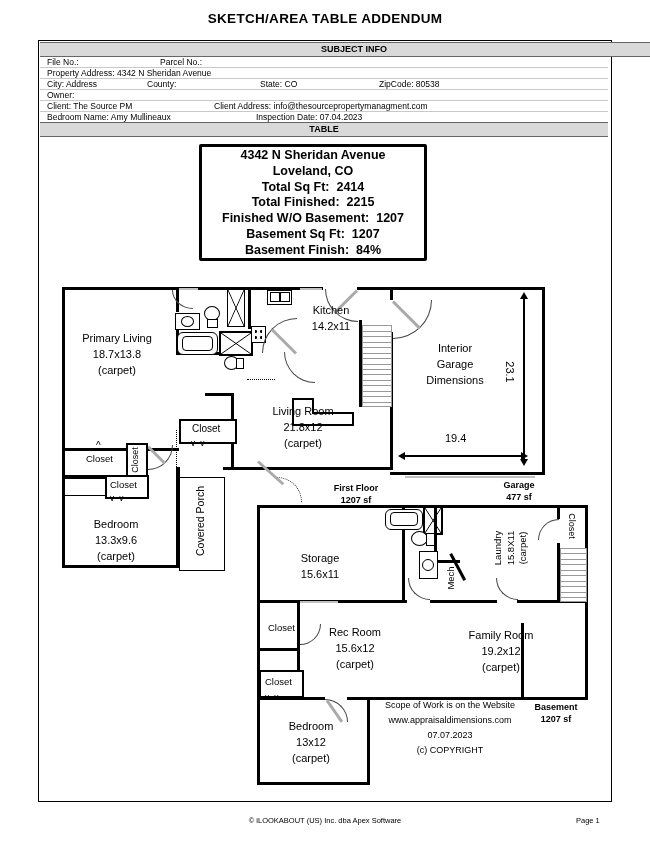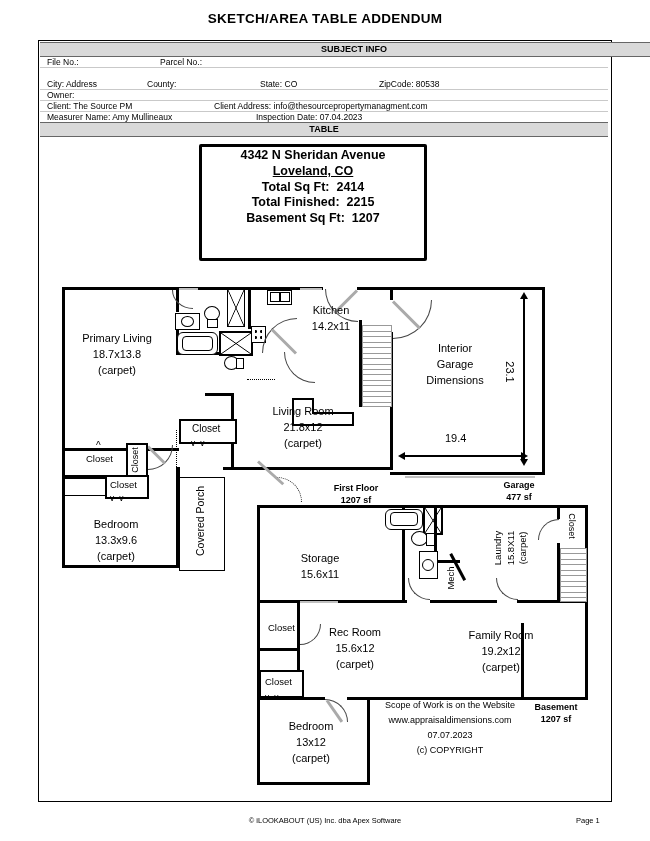--- a/index.html
+++ b/index.html
@@ -45,46 +45,51 @@
   <div class="t ctr" style="left:325px;top:11px;font-size:13.5px;font-weight:bold;letter-spacing:0.3px">SKETCH/AREA TABLE ADDENDUM</div>
 
   <div class="abs" style="left:38px;top:40px;width:572px;height:760px;border:1.5px solid #000"></div>
 
   <div class="hdrbar" style="left:40px;top:41.5px;width:628px;height:13px">SUBJECT INFO</div>
 
   <div class="row" style="left:40px;top:56px;width:568px;height:11px">
     <span class="cell" style="left:7px">File No.:</span>
     <span class="cell" style="left:120px">Parcel No.:</span>
   </div>
+  <div class="row" style="left:40px;top:67px;width:568px;height:11px">
+    <span class="cell" style="left:7px">Property Address: 4342 N Sheridan Avenue</span>
+  </div>
   <div class="row" style="left:40px;top:78px;width:568px;height:11px">
     <span class="cell" style="left:7px">City: Address</span>
     <span class="cell" style="left:107px">County:</span>
     <span class="cell" style="left:220px">State: CO</span>
     <span class="cell" style="left:339px">ZipCode: 80538</span>
   </div>
   <div class="row" style="left:40px;top:89px;width:568px;height:11px">
     <span class="cell" style="left:7px">Owner:</span>
   </div>
   <div class="row" style="left:40px;top:100px;width:568px;height:11px">
     <span class="cell" style="left:7px">Client: The Source PM</span>
     <span class="cell" style="left:174px">Client Address: info@thesourcepropertymanagment.com</span>
   </div>
   <div class="row" style="left:40px;top:111px;width:568px;height:11px">
-    <span class="cell" style="left:7px">Measurer Name: Amy Mullineaux</span>
+    <span class="cell" style="left:7px">Bedroom Name: Amy Mullineaux</span>
     <span class="cell" style="left:216px">Inspection Date: 07.04.2023</span>
   </div>
 
   <div class="hdrbar" style="left:40px;top:122px;width:568px;height:13px">TABLE</div>
 
   <div class="abs" style="left:199px;top:144px;width:222px;height:110px;border:3px solid #000;border-radius:2px;padding-top:1px">
     <div class="sum">4342 N Sheridan Avenue</div>
-    <div class="sum" style="text-decoration:underline">Loveland, CO</div>
+    <div class="sum" style="">Loveland, CO</div>
     <div class="sum">Total Sq Ft:  2414</div>
     <div class="sum">Total Finished:  2215</div>
+    <div class="sum">Finished W/O Basement:  1207</div>
     <div class="sum">Basement Sq Ft:  1207</div>
+    <div class="sum">Basement Finish:  84%</div>
   </div>
 
   <i class="w" style="left:62px;top:287px;width:261px;height:3px"></i>
   <i class="w" style="left:357px;top:287px;width:36px;height:3px"></i>
   <i class="grayseg" style="left:176px;top:288px;width:22px;height:1.5px"></i>
   <i class="grayseg" style="left:300px;top:288px;width:22px;height:1.5px"></i>
   <i class="w" style="left:390px;top:287px;width:155px;height:3px"></i>
   <i class="w" style="left:542px;top:287px;width:3px;height:188px"></i>
   <i class="w" style="left:390px;top:472px;width:155px;height:3px"></i>
   <i class="grayseg" style="left:405px;top:476px;width:130px;height:2px"></i>

